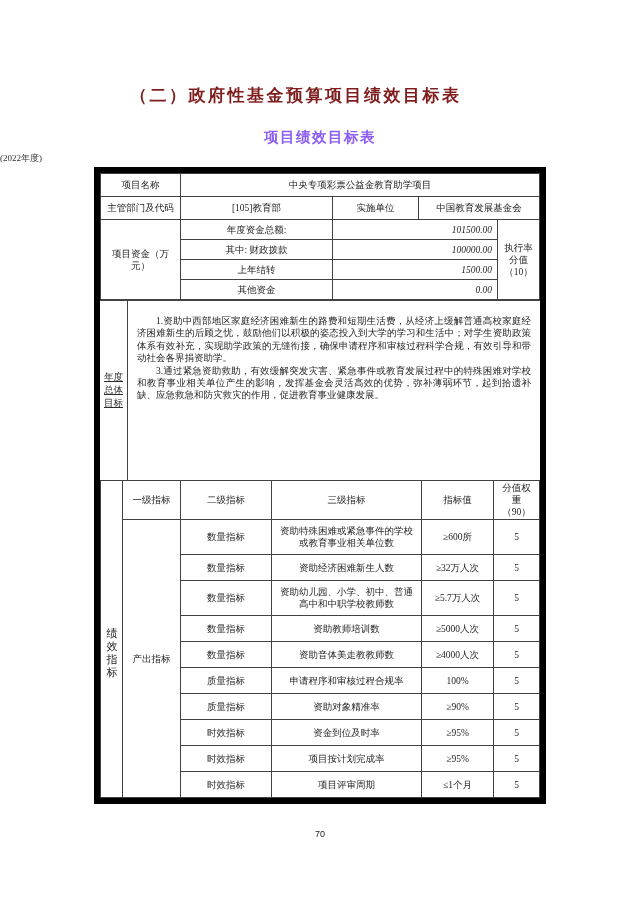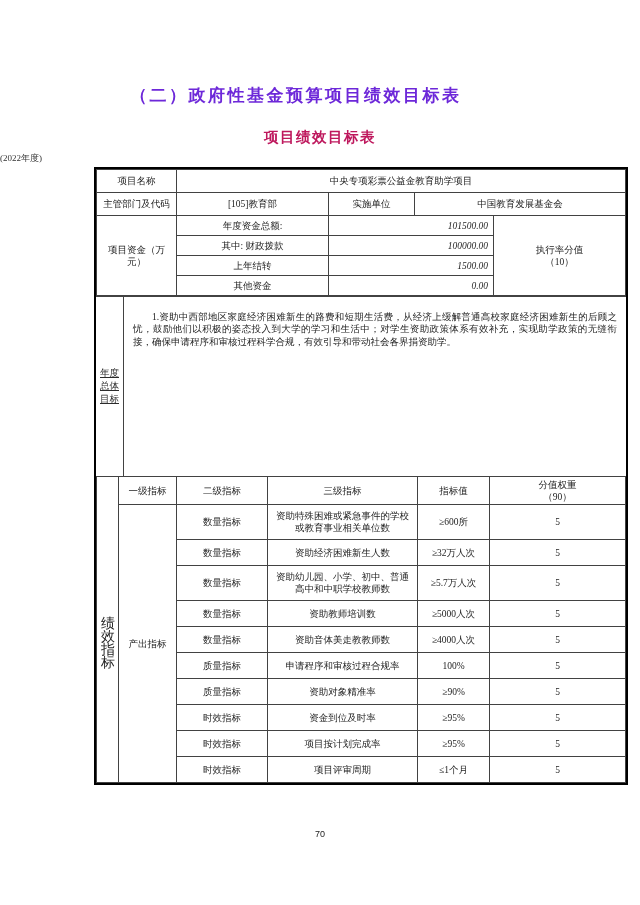--- a/index.html
+++ b/index.html
@@ -5,34 +5,34 @@
   * { box-sizing: border-box; margin: 0; padding: 0; }
   html,body { width: 640px; height: 905px; background: #ffffff; }
   body {
     position: relative;
     font-family: "Liberation Serif", "DejaVu Serif", serif;
     color: #2b2b2b;
   }
   .section-heading {
     position: absolute; left: 130px; top: 84px;
     font-size: 17px; font-weight: bold; letter-spacing: 2.5px;
-    color: #6d28d9;
+    color: #7f1d1d;
   }
   .table-title {
     position: absolute; left: 0; top: 128px; width: 640px;
     text-align: center; font-size: 14.5px; font-weight: bold; letter-spacing: 1.5px;
-    color: #be185d;
+    color: #8b5cf6;
   }
   .table-subtitle {
     position: absolute; left: 0; top: 152px; width: 640px;
     font-size: 9px; color: #333;
   }
   .doc-table {
-    position: absolute; left: 94px; top: 167px; width: 534px;
-    border: 2px solid #000000;
+    position: absolute; left: 94px; top: 167px; width: 452px;
+    border: 6px solid #000000;
   }
   table { border-collapse: collapse; table-layout: fixed; width: 100%; }
   td {
     border: 1px solid #424242;
     font-size: 9.5px; line-height: 12px; color: #232323;
     padding: 1px 4px; vertical-align: middle;
     overflow: hidden;
   }
   .c { text-align: center; }
   .l { text-align: center; }
@@ -60,21 +60,21 @@
     flex: 1 1 auto; padding: 14px 9px 6px 9px;
   }
   .goals-text p {
     font-size: 9.5px; line-height: 12.4px;
     text-indent: 2em; text-align: justify; color: #242424;
   }
   
   td.side { padding: 0 1px; }
   td.side span {
     display: inline-block; width: 20px;
-    font-size: 14px; line-height: 13px; text-align: center; margin-top: 28px;
+    font-size: 11px; line-height: 13px; text-align: center; margin-top: 28px;
   }
   .page-number {
     position: absolute; left: 0; top: 829px; width: 640px;
     text-align: center; font-size: 9px; color: #222;
     font-family: "Liberation Sans", sans-serif;
   }
 </style>
 </head>
 <body>
 
@@ -124,20 +124,21 @@
     </tr>
   </tbody>
     </table>
 
   <div class="goals-row">
     <div class="goals-label">
       <span>年度总体目标</span>
     </div>
     <div class="goals-text">
       <p>1.资助中西部地区家庭经济困难新生的路费和短期生活费，从经济上缓解普通高校家庭经济困难新生的后顾之忧，鼓励他们以积极的姿态投入到大学的学习和生活中；对学生资助政策体系有效补充，实现助学政策的无缝衔接，确保申请程序和审核过程科学合规，有效引导和带动社会各界捐资助学。</p>
+      <p>3.通过紧急资助救助，有效缓解突发灾害、紧急事件或教育发展过程中的特殊困难对学校和教育事业相关单位产生的影响，发挥基金会灵活高效的优势，弥补薄弱环节，起到拾遗补缺、应急救急和防灾救灾的作用，促进教育事业健康发展。</p>
     </div>
   </div>
 
   <table>
     <colgroup>
         <col style="width:22px">
         <col style="width:58px">
         <col style="width:91px">
         <col style="width:150px">
         <col style="width:72px">

